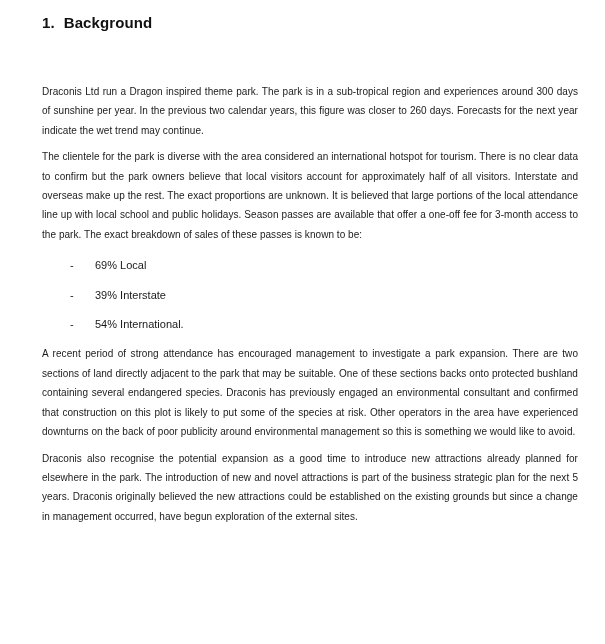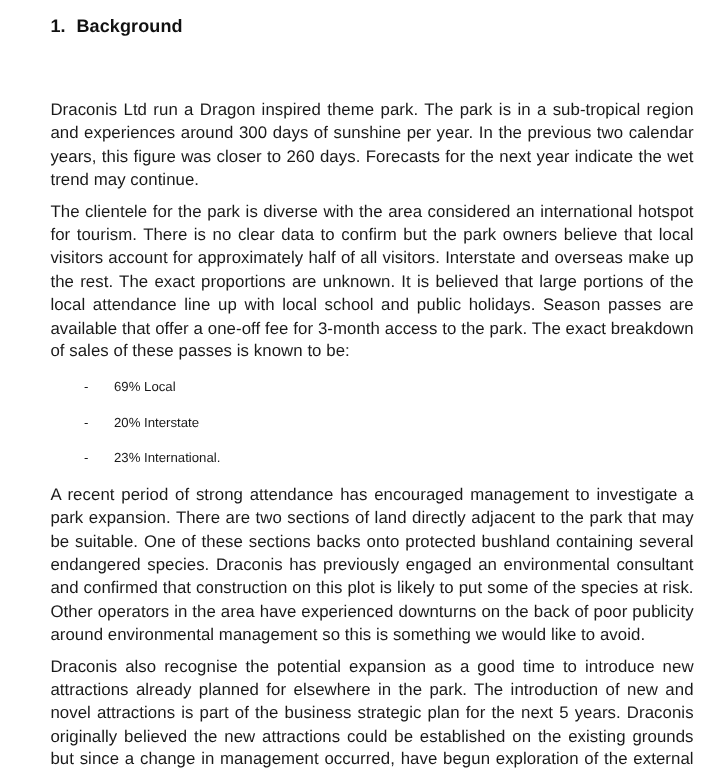--- a/index.html
+++ b/index.html
@@ -22,21 +22,21 @@
     font-size: 15px;
     font-weight: bold;
     color: #111111;
     margin: 0 0 51px 0;
     letter-spacing: 0.1px;
   }
   .heading .hnum {
     margin-right: 9px;
   }
   .para {
-    font-size: 14px;
+    font-size: 10px;
     line-height: 19.4px;
     text-align: justify;
     margin: 0 0 7px 0;
     letter-spacing: 0.05px;
   }
   .bullets {
     list-style: none;
     margin: 12px 0 7px 0;
     padding: 0;
   }
@@ -64,25 +64,25 @@
 
   <p class="para">The clientele for the park is diverse with the area considered an international hotspot for tourism. There is no clear data to confirm but the park owners believe that local visitors account for approximately half of all visitors. Interstate and overseas make up the rest. The exact proportions are unknown. It is believed that large portions of the local attendance line up with local school and public holidays. Season passes are available that offer a one-off fee for 3-month access to the park. The exact breakdown of sales of these passes is known to be:</p>
 
   <ul class="bullets">
     <li class="bullet">
       <span class="marker">-</span>
       <span class="btext">69% Local</span>
     </li>
     <li class="bullet">
       <span class="marker">-</span>
-      <span class="btext">20% Interstate</span>
+      <span class="btext">39% Interstate</span>
     </li>
     <li class="bullet">
       <span class="marker">-</span>
-      <span class="btext">23% International.</span>
+      <span class="btext">54% International.</span>
     </li>
   </ul>
 
   <p class="para">A recent period of strong attendance has encouraged management to investigate a park expansion. There are two sections of land directly adjacent to the park that may be suitable. One of these sections backs onto protected bushland containing several endangered species. Draconis has previously engaged an environmental consultant and confirmed that construction on this plot is likely to put some of the species at risk. Other operators in the area have experienced downturns on the back of poor publicity around environmental management so this is something we would like to avoid.</p>
 
   <p class="para">Draconis also recognise the potential expansion as a good time to introduce new attractions already planned for elsewhere in the park. The introduction of new and novel attractions is part of the business strategic plan for the next 5 years. Draconis originally believed the new attractions could be established on the existing grounds but since a change in management occurred, have begun exploration of the external sites.</p>
 
 
 </div>
 

